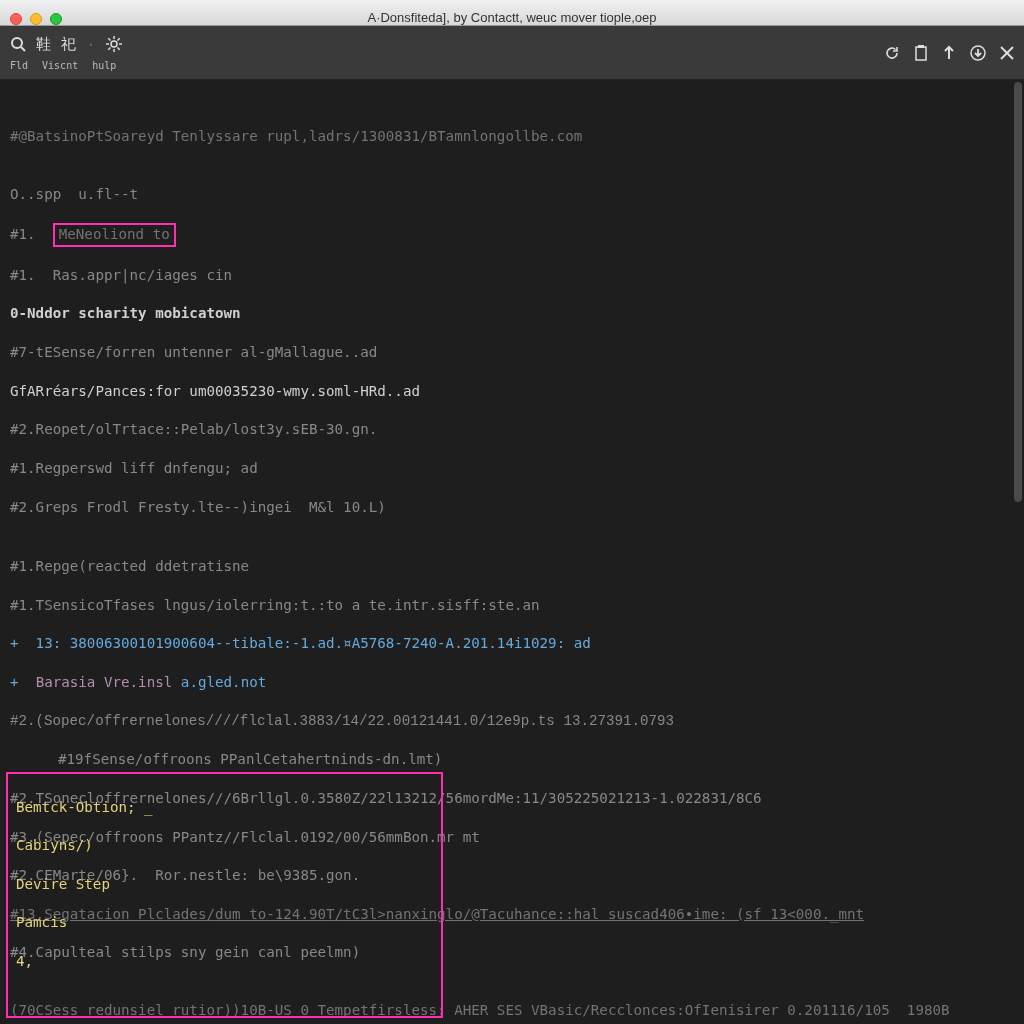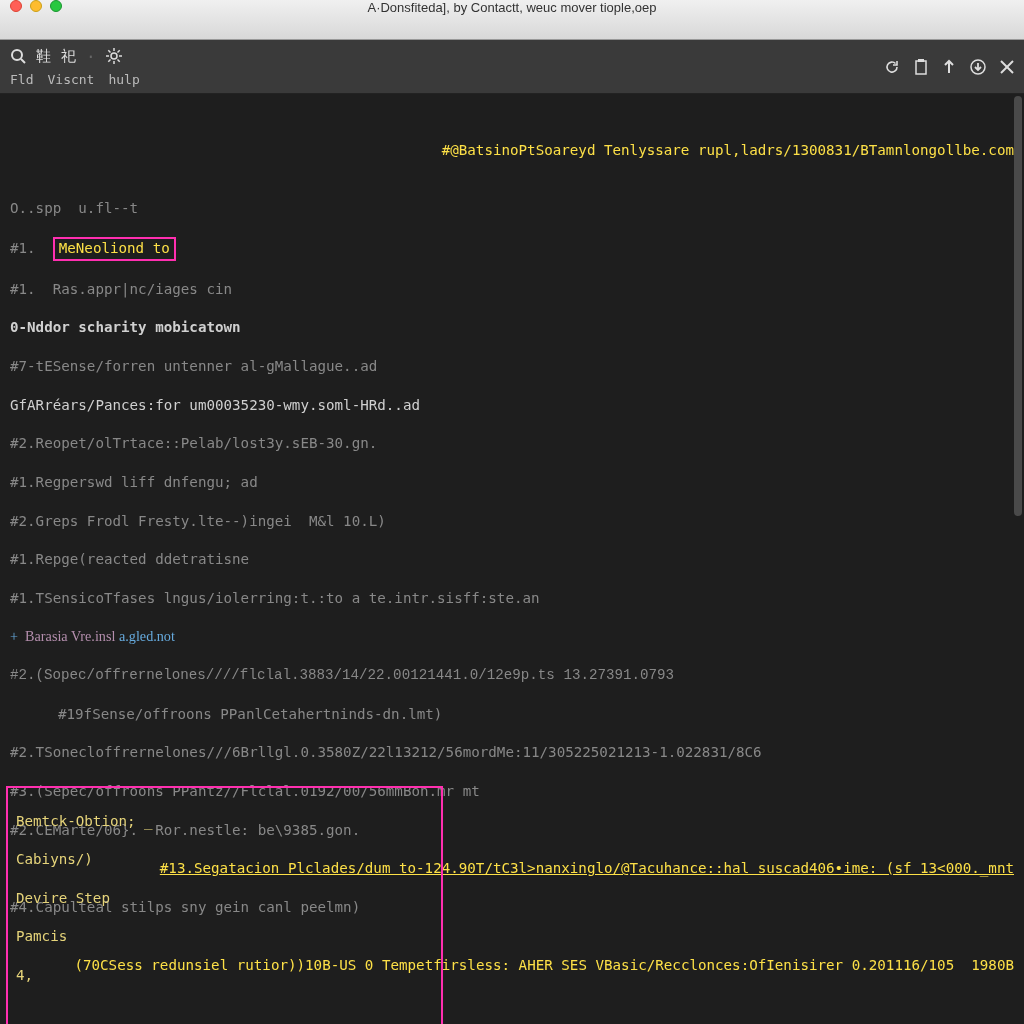--- a/index.html
+++ b/index.html
@@ -1,66 +1,66 @@
 <!DOCTYPE html>
 <html><head>
 <meta charset="utf-8">
 <style>
   * { margin: 0; padding: 0; box-sizing: border-box; }
   html, body { width: 1024px; height: 1024px; overflow: hidden; font-family: Menlo, Consolas, monospace; }
   body { background: #2a2a2a; color: #d0d0d0; }
 
   
   .titlebar {
-    height: 40px;
+    height: 26px;
     background: linear-gradient(#f0f0f0, #d8d8d8);
     border-bottom: 1px solid #999;
     display: flex;
-    align-items: flex-start;
+    align-items: flex-end;
     position: relative;
   }
   .traffic { display: flex; gap: 8px; margin-left: 10px; }
   .tl { width: 12px; height: 12px; border-radius: 50%; }
   .tl.red { background: #ff5f57; border:1px solid #d43; }
   .tl.yellow { background: #febc2e; border:1px solid #caa018;}
   .tl.green { background: #28c840; border:1px solid #1a9530;}
   .titlebar .title { position:absolute; left:0; right:0; text-align:center; color:#333; font-size:13px; font-family: -apple-system, sans-serif; }
 
   
   .toolbar {
     height: 54px;
     background: #3a3a3a;
     border-bottom: 1px solid #222;
     display:flex; align-items:center; justify-content:space-between;
     padding: 0 10px;
   }
   .left-tools, .right-tools { display:flex; align-items:center; gap:14px; }
   .tool-icon { color:#ddd; font-size:16px; cursor:pointer; }
   .toolbar-top { display:flex; flex-direction:column; gap:4px;}
-  .menubar { display:flex; gap:14px; color:#bbb; font-size:13px; margin-top:2px;}
+  .menubar { display:flex; gap:14px; color:#bbb; font-size:10px; margin-top:2px;}
   .menubar span { cursor:pointer; }
   .iconrow { display:flex; gap:10px; align-items:center;}
 
   
   .term {
     background:#1e1e1e;
     padding: 8px 10px 10px 10px;
     font-size: 14.2px;
     line-height: 1.36;
     white-space: pre;
     height: calc(1024px - 26px - 54px);
     overflow:hidden;
     position:relative;
   }
   .line { color:#d0d0d0; }
   .c-gray  { color:#888; }
   .c-cyan  { color:#6ad; }
   .c-yellow{ color:#e6d47a; }
   .c-purple{ color:#b48ead; }
-  .c-white { color:#fde047;text-align:right; }
+  .c-white { color:#737373; }
 
   .box-pink { border:2px solid #ff2fb0; padding:0 4px; display:inline-block; }
   .box-pink-large {
     border:2px solid #ff2fb0;
     position:absolute;
     left:6px; bottom:6px;
     width: 437px;
     padding: 4px 8px 6px 8px;
   }
   .scrollbar {
@@ -157,23 +157,24 @@
 <span class="line" style="display: block;"></span>
 <span class="line c-gray" style="display: block;">O..spp  u.fl--t</span>
 <span class="line" style="display: block;"><span class="c-gray">#1.  </span><span class="box-pink c-white">MeNeoliond to</span></span>
 <span class="line c-gray" style="display: block;">#1.  Ras.appr|nc/iages cin</span>
 <span class="line" style="display: block; font-weight: bold;">0-Nddor scharity mobicatown</span>
 <span class="line c-gray" style="display: block;">#7-tESense/forren untenner al-gMallague..ad</span>
 <span class="line" style="display: block;">GfARréars/Pances:for um00035230-wmy.soml-HRd..ad</span>
 <span class="line c-gray" style="display: block;">#2.Reopet/olTrtace::Pelab/lost3y.sEB-30.gn.</span>
 <span class="line c-gray" style="display: block;">#1.Regperswd liff dnfengu; ad</span>
 <span class="line c-gray" style="display: block;">#2.Greps Frodl Fresty.lte--)ingei  M&amp;l 10.L)</span>
-<span class="line c-gray" style="display: block;">#1.Repge(reacted ddetratisne</span>
+<span class="line c-gray" style="display: block; margin-top: 21px;">#1.Repge(reacted ddetratisne</span>
 <span class="line c-gray" style="display: block;">#1.TSensicoTfases lngus/iolerring:t.:to a te.intr.sisff:ste.an</span>
-<span class="line" style="display: block; font-family: Liberation Serif, serif;"><span class="c-cyan">+  </span><span class="c-purple">Barasia Vre.insl</span><span class="c-cyan"> a.gled.not</span></span>
+<span class="line c-cyan" style="display: block;">+  13: 38006300101900604--tibale:-1.ad.¤A5768-7240-A.201.14i1029: ad</span>
+<span class="line" style="display: block;"><span class="c-cyan">+  </span><span class="c-purple">Barasia Vre.insl</span><span class="c-cyan"> a.gled.not</span></span>
 <span class="line c-gray" style="display: block; font-family: Liberation Mono, monospace;">#2.(Sopec/offrernelones////flclal.3883/14/22.00121441.0/12e9p.ts 13.27391.0793</span>
 <span class="line c-gray" style="display: block; margin-left: 48px;">#19fSense/offroons PPanlCetahertninds-dn.lmt)</span>
 <span class="line c-gray" style="display: block;">#2.TSonecloffrernelones///6Brllgl.0.3580Z/22l13212/56mordMe:11/305225021213-1.022831/8C6</span>
 <span class="line c-gray" style="display: block;">#3.(Sepec/offroons PPantz//Flclal.0192/00/56mmBon.mr mt</span>
 <span class="line c-gray" style="display: block;">#2.CEMarte/06}.  Ror.nestle: be\9385.gon.</span>
 <span class="line c-white" style="text-decoration: underline; display: block;">#13.Segatacion Plclades/dum to-124.90T/tC3l&gt;nanxinglo/@Tacuhance::hal suscad406•ime: (sf 13&lt;000._mnt</span>
 <span class="line c-gray" style="display: block;">#4.Capulteal stilps sny gein canl peelmn)</span>
 <span class="line" style="display: block;"></span>
 <span class="line c-white" style="display: block;">(70CSess redunsiel rutior))10B-US 0 Tempetfirsless: AHER SES VBasic/Recclonces:OfIenisirer 0.201116/105  1980B</span>
 

